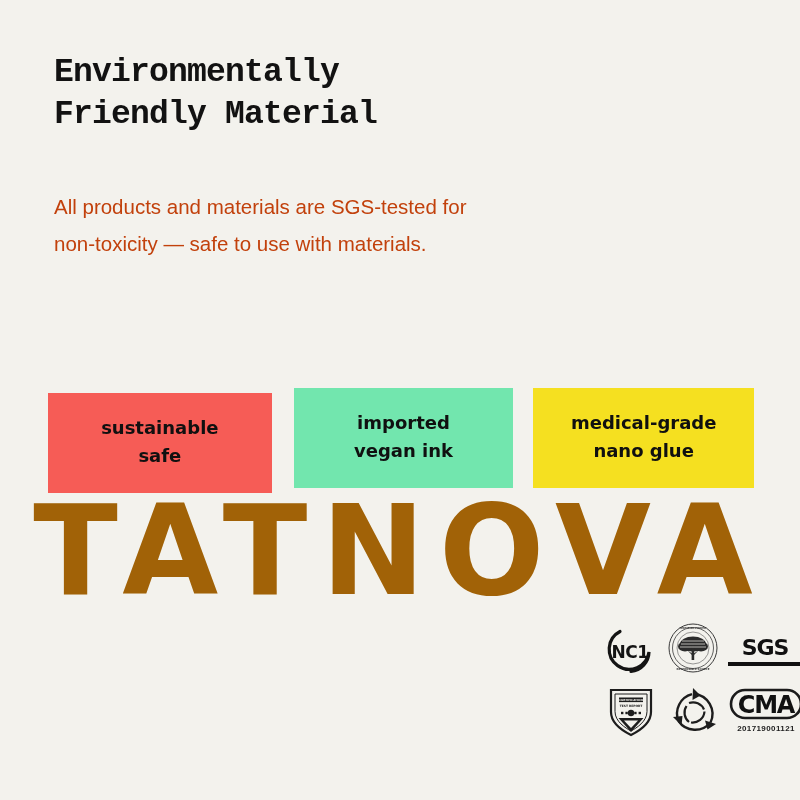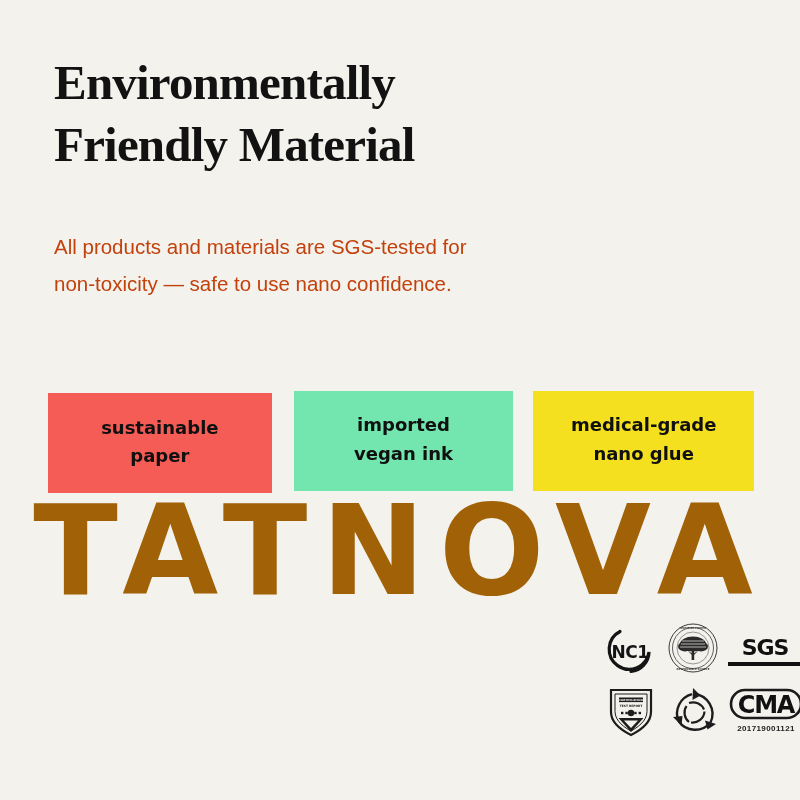--- a/index.html
+++ b/index.html
@@ -38,23 +38,23 @@
 
   
   .content {
     position: relative;
     z-index: 2;
     padding: 0 54px;
   }
 
   .headline {
     padding-top: 52px;
-    font-family: Liberation Serif, serif;
-    font-weight: bold;
-    font-size: 49px;
+    font-family: Liberation Mono, monospace;
+    font-weight: bold;
+    font-size: 33px;
     line-height: 1.26;
     letter-spacing: -0.8px;
     color: #121212;
     max-width: 520px;
   }
   .headline .line { display: block; }
 
   .subcopy {
     margin-top: 54px;
     font-family: "Liberation Sans", sans-serif;
@@ -65,21 +65,21 @@
   }
   .subcopy .line { display: block; }
 
   
   .badge-row {
     position: absolute;
     top: 388px;
     left: 48px;
     width: 706px;
     display: flex;
-    align-items: center;
+    align-items: flex-start;
     z-index: 2;
   }
 
   .badge {
     font-family: "DejaVu Sans", sans-serif;
     font-weight: bold;
     font-size: 18px;
     line-height: 1.58;
     color: #101010;
     text-align: center;
@@ -168,30 +168,30 @@
 
 <div class="content">
 
   <h1 class="headline">
     <span class="line">Environmentally</span>
     <span class="line">Friendly Material</span>
   </h1>
 
   <p class="subcopy">
     <span class="line">All products and materials are SGS-tested for</span>
-    <span class="line">non-toxicity — safe to use nano confidence.</span>
+    <span class="line">non-toxicity — safe to use with materials.</span>
   </p>
 
 </div>
 
 <div class="badge-row">
 
   <div class="badge badge-red" style="background: rgb(246, 92, 86);">
     <span class="bl">sustainable</span>
-    <span class="bl">paper</span>
+    <span class="bl">safe</span>
   </div>
 
   <div class="badge badge-green" style="background: rgb(114, 230, 174);">
     <span class="bl">imported</span>
     <span class="bl">vegan ink</span>
   </div>
 
   <div class="badge badge-yellow" style="background: rgb(245, 224, 32);">
     <span class="bl">medical-grade</span>
     <span class="bl">nano glue</span>

